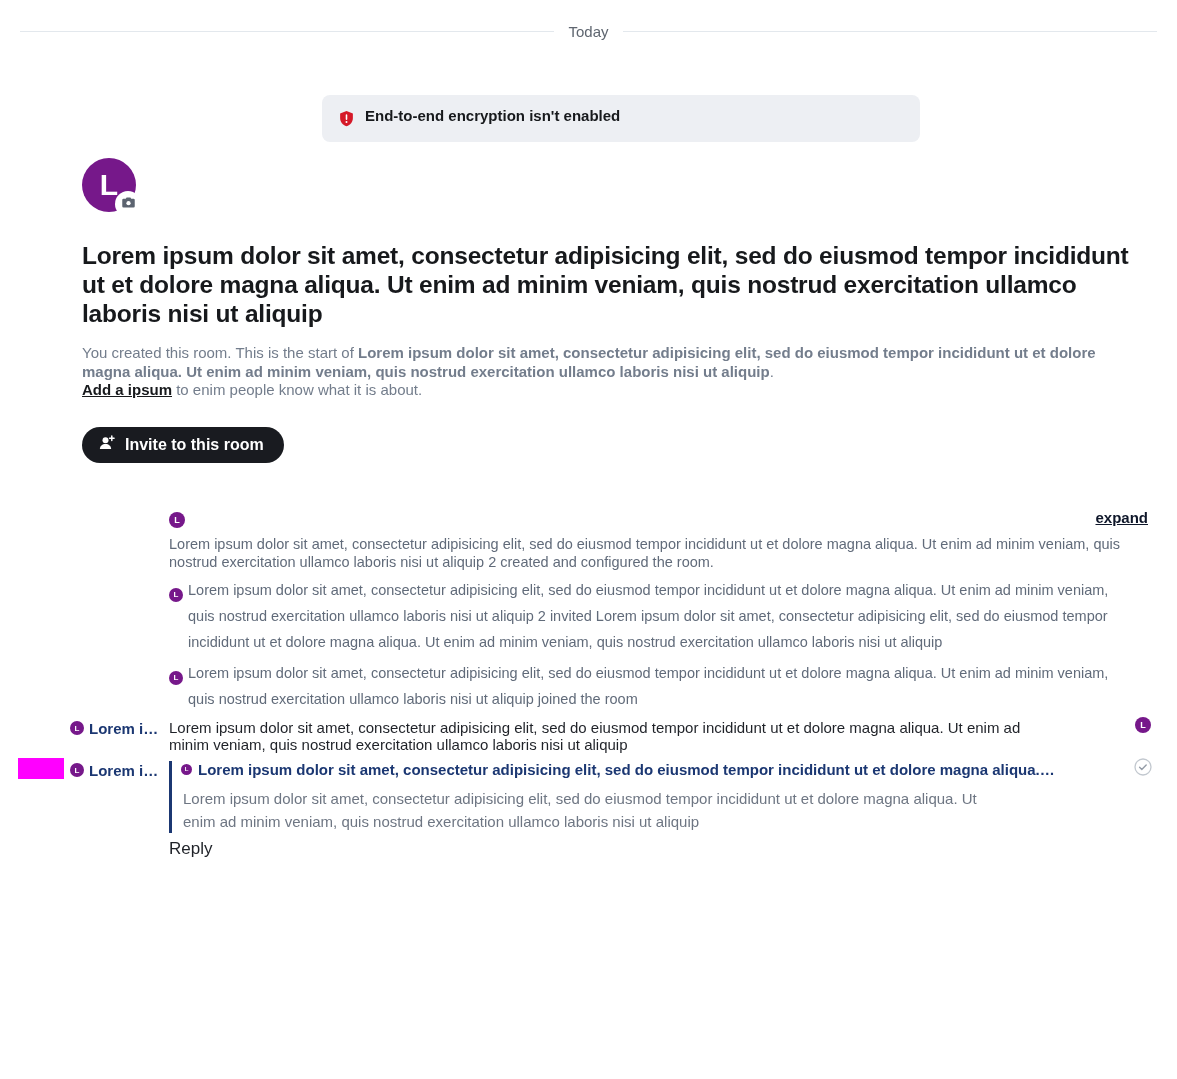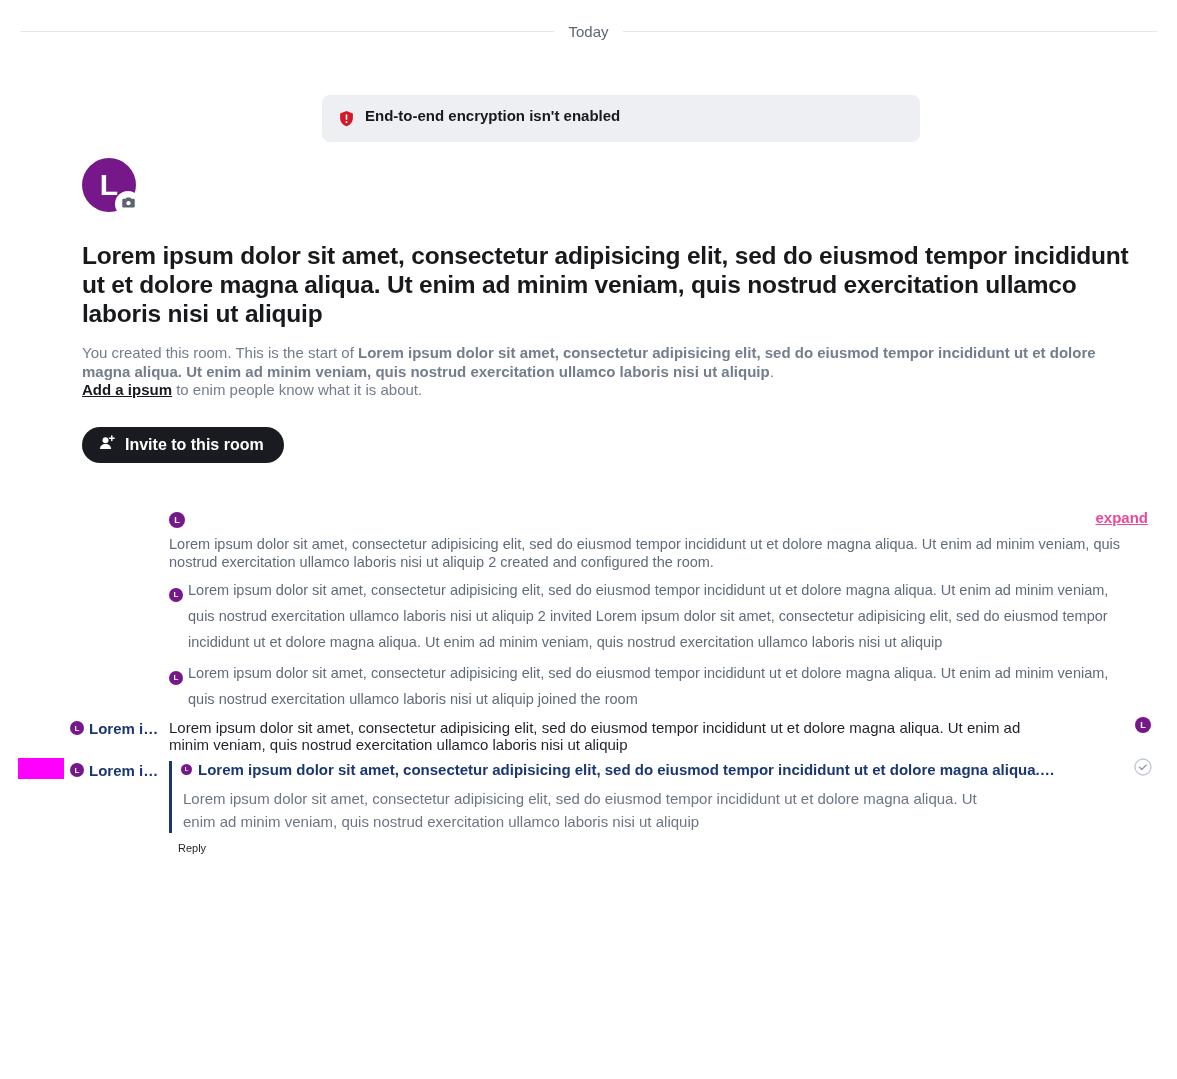--- a/index.html
+++ b/index.html
@@ -58,21 +58,21 @@
     display:inline-flex; align-items:center; justify-content:center; border-radius:50%;
     background:#76188A; color:#fff; font-weight:bold;
   }
   .av16 { width:16px; height:16px; font-size:9px; }
   .av14 { width:14px; height:14px; font-size:8px; }
   .av11 { width:11px; height:11px; font-size:6px; }
 
   .summary-row { position:relative; margin:0 52px 0 169px; }
   .expand-link {
     position:absolute; right:-23px; top:0; font-size:15px; font-weight:bold;
-    text-decoration:underline; color:#ec4899; cursor:pointer;
+    text-decoration:underline; color:#0f172a; cursor:pointer;
   }
   .summary-text { margin-top:7px; font-size:14.5px; line-height:18.5px; color:#616B7A; }
 
   .event-row {
     margin:5px 52px 0 169px; font-size:14.5px; line-height:26px; color:#616B7A;
     padding-left:19px; text-indent:-19px;
   }
   .event-row .mini-avatar { vertical-align:-2px; margin-right:5px; text-indent:0; }
 
   
@@ -85,21 +85,21 @@
   .msg-text { font-size:15px; line-height:17.5px; color:#1F2228; max-width:855px; }
 
   .reply-quote { border-left:3px solid #1B3772; padding-left:9px; margin-bottom:7px; cursor:pointer; }
   .quote-header { display:flex; align-items:center; gap:6px; max-width:875px; }
   .quote-header .mini-avatar { flex-shrink:0; }
   .quote-sender {
     flex:1; min-width:0; font-size:15px; font-weight:bold; color:#1B3772;
     white-space:nowrap; overflow:hidden; text-overflow:ellipsis;
   }
   .quote-body { margin-top:9px; font-size:15px; line-height:23px; color:#6E7683; max-width:825px; padding-left:2px; }
-  .reply-body { font-size:11px; line-height:17.5px; color:#1F2228; margin-top:6px;margin-left:9px; }
+  .reply-body { font-size:17px; line-height:17.5px; color:#1F2228; margin-top:6px; }
 
   .receipt { position:absolute; right:26px; top:-2px; cursor:pointer; }
   .receipt-check { position:absolute; right:25px; top:-3px; width:18px; height:18px; cursor:pointer; }
   .unread-marker { position:absolute; left:18px; top:-3px; width:46px; height:21px; background:#FF00FF; }
 </style>
 </head>
 <body>
 
 <div class="page">
 

